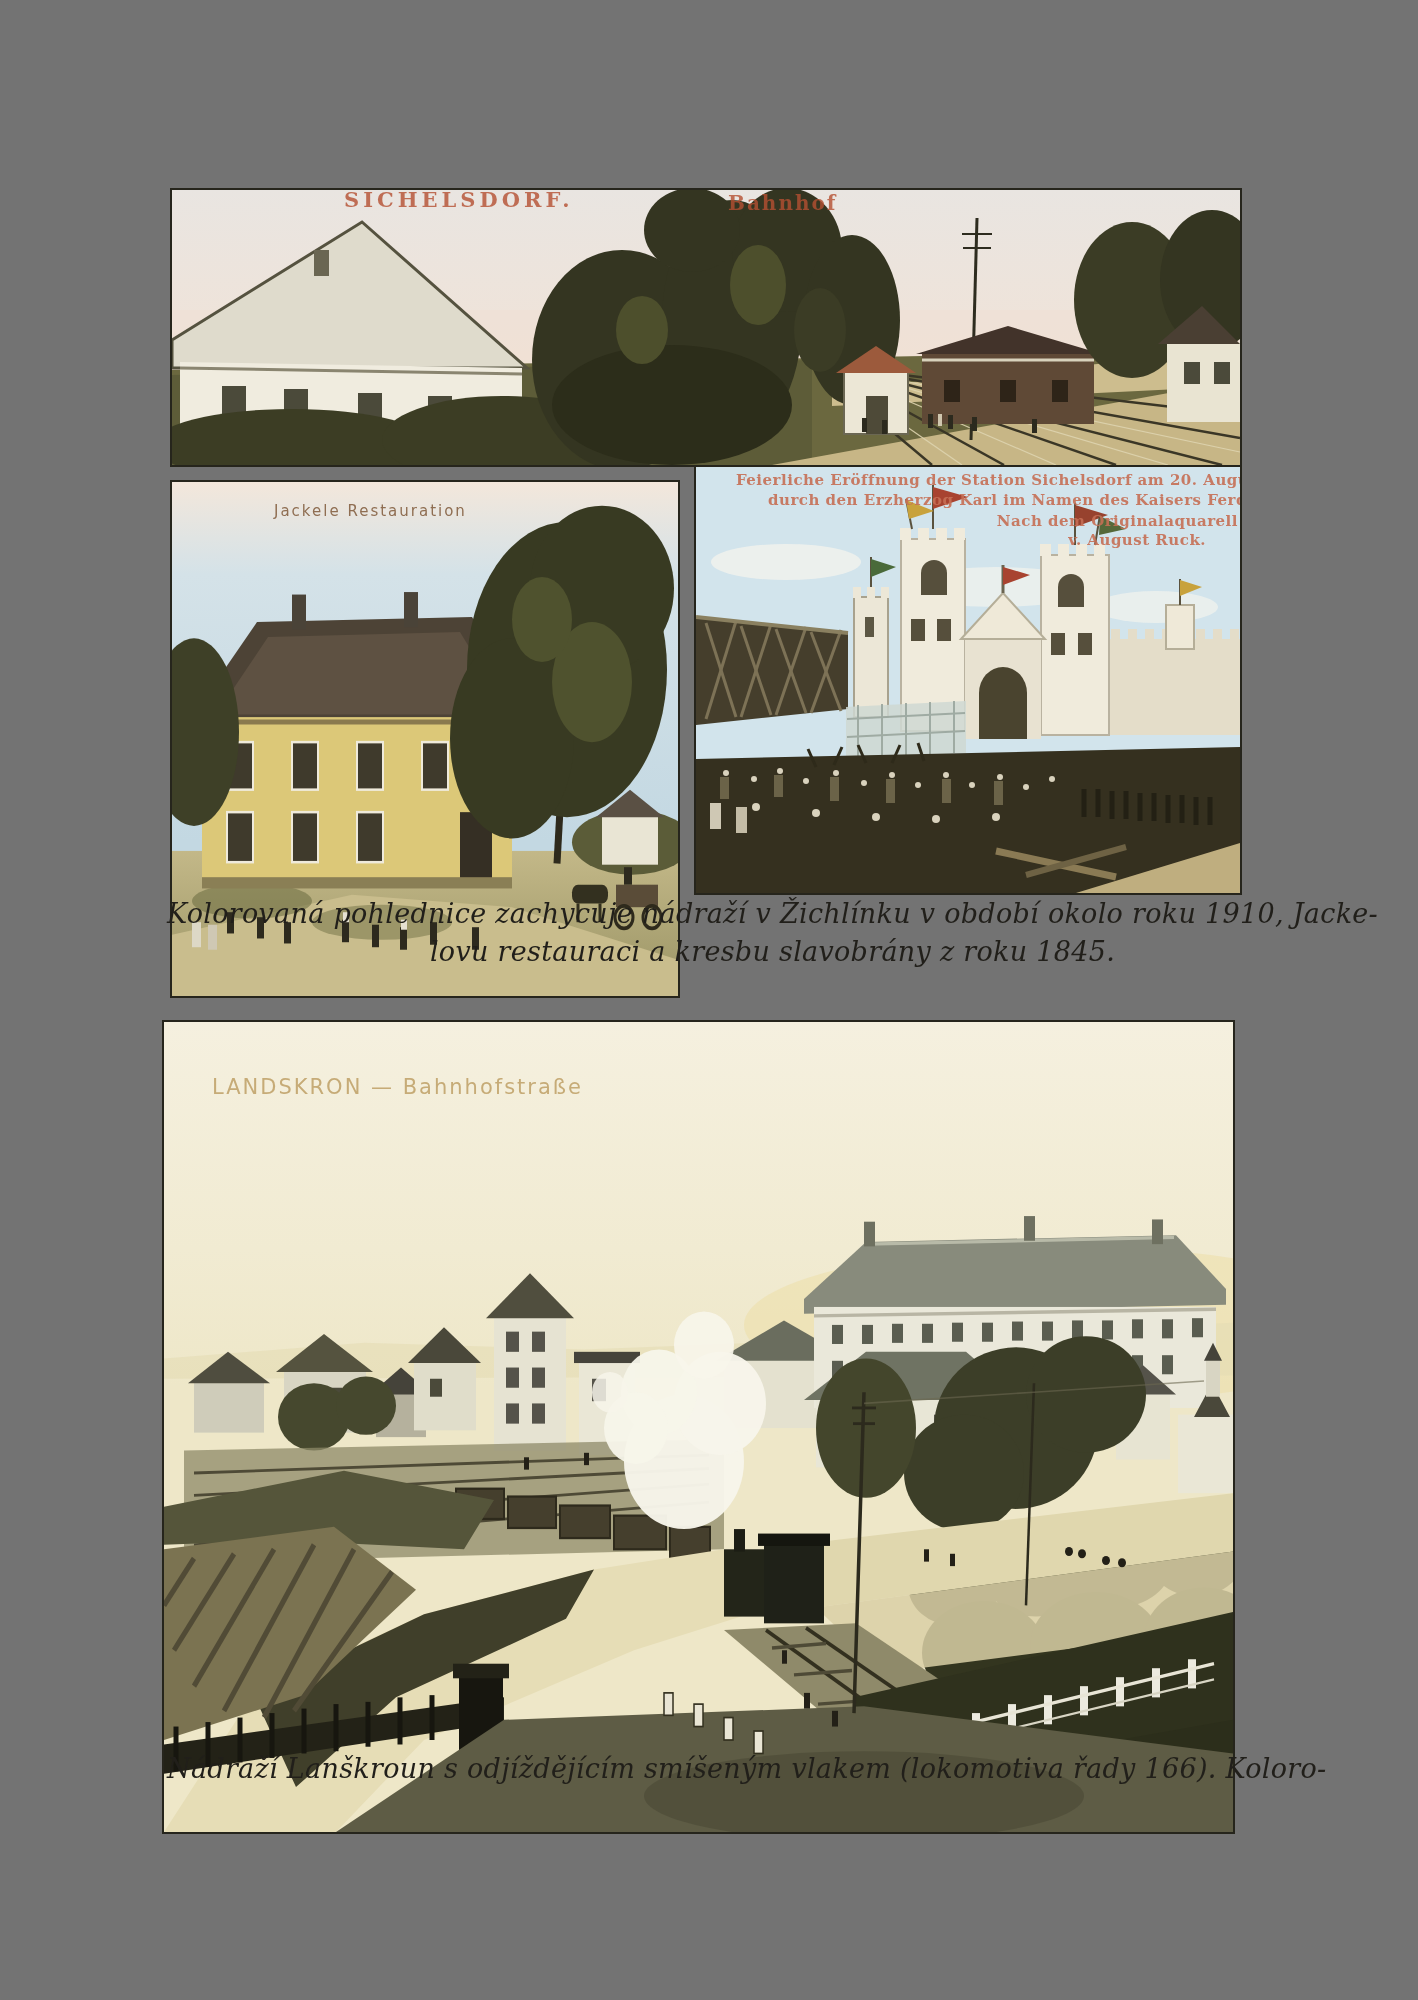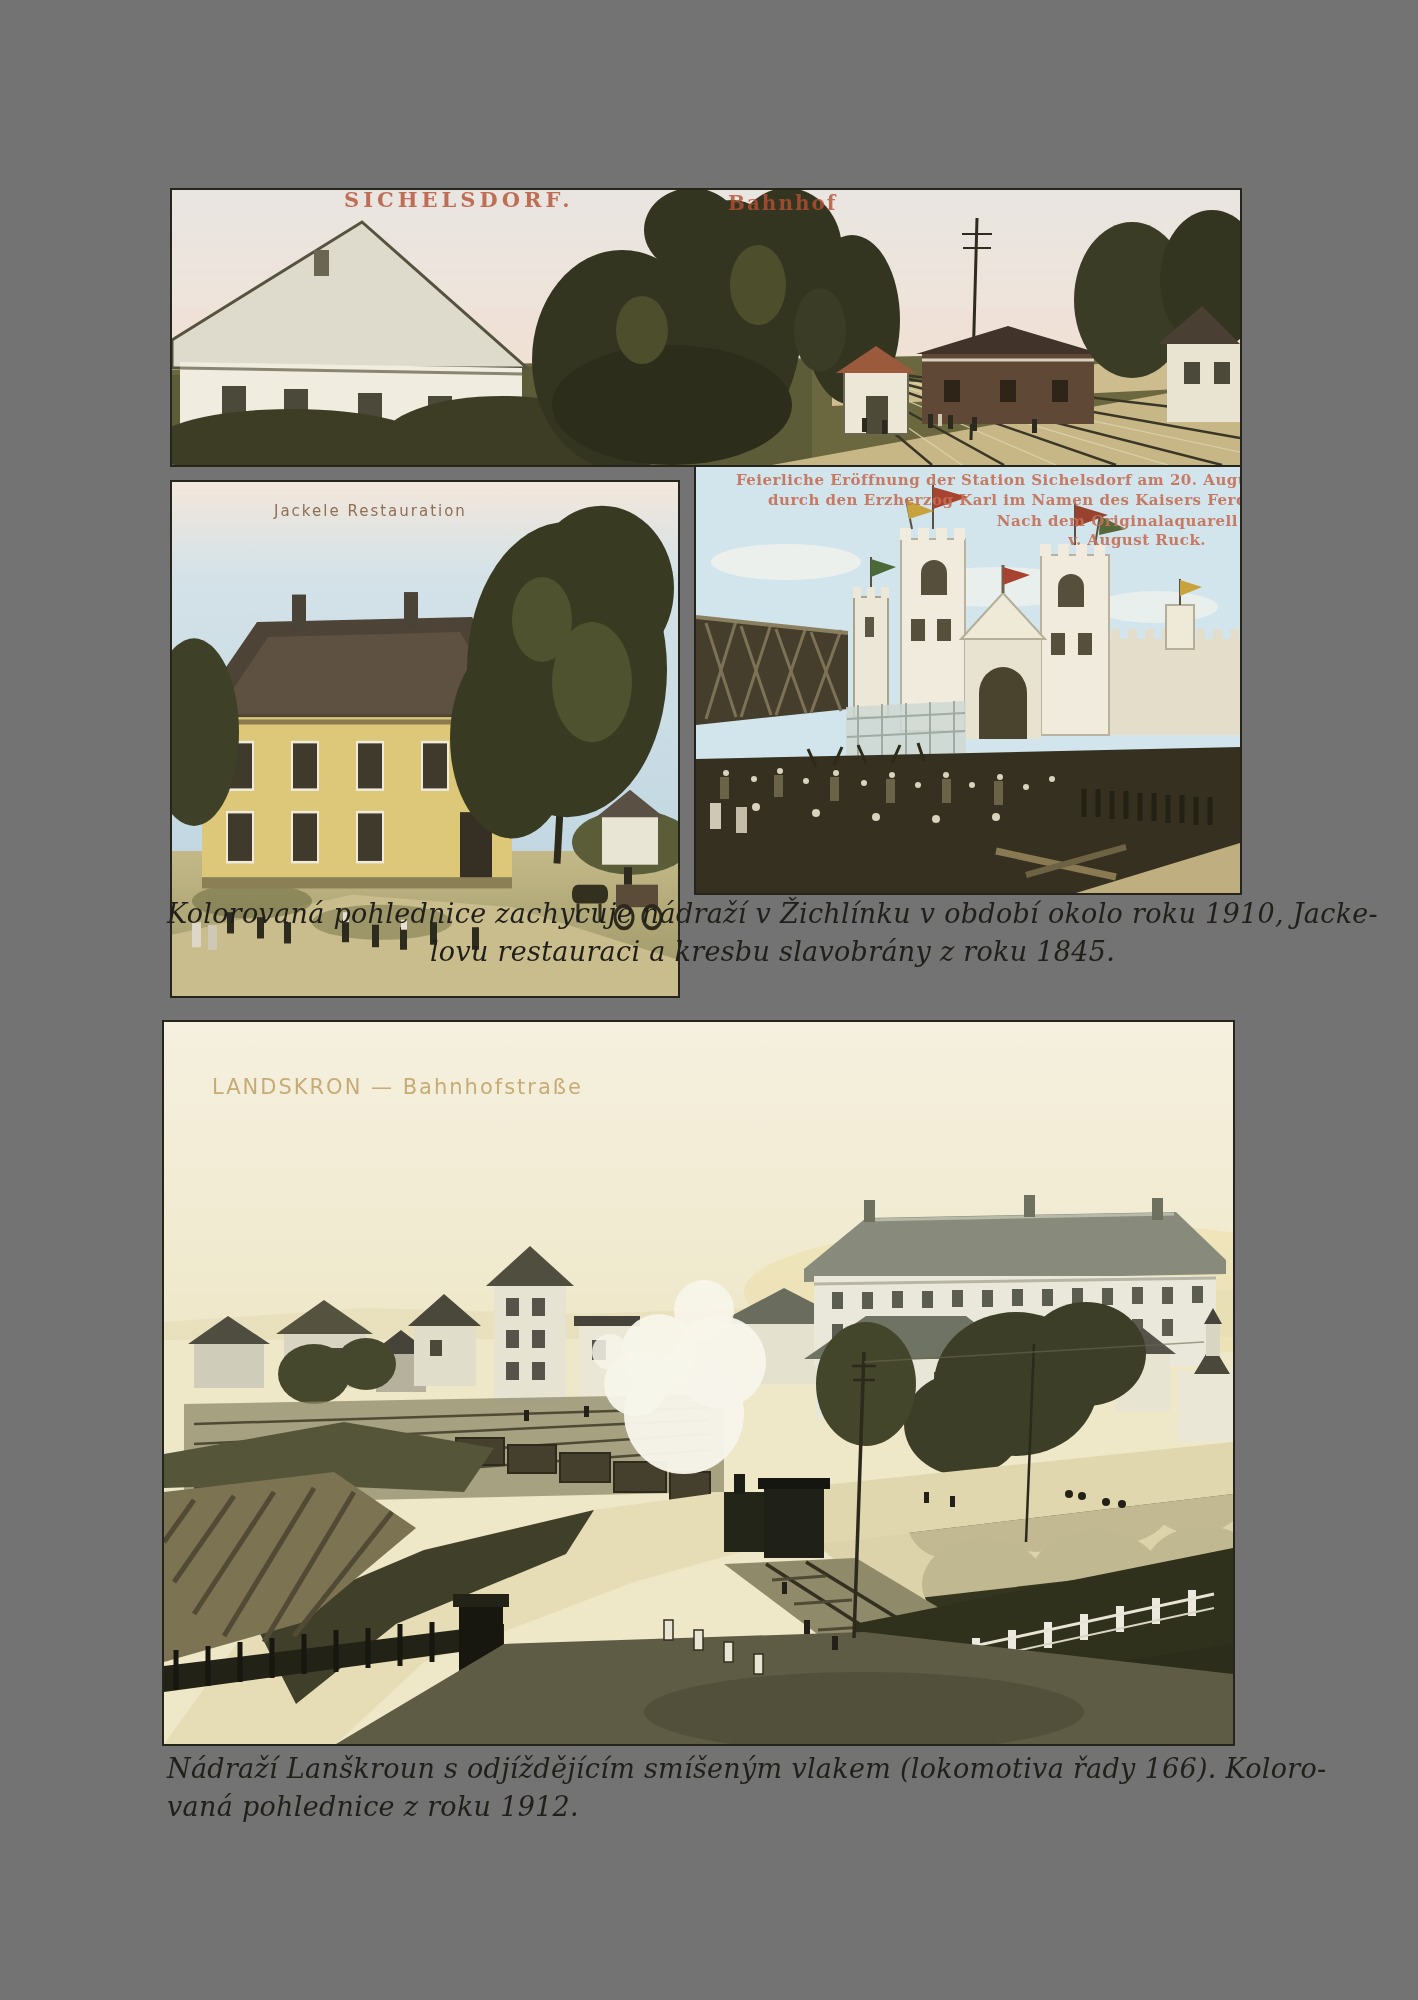--- a/index.html
+++ b/index.html
@@ -370,21 +370,21 @@
       <div class="overlay de-line de-3" style="color: rgb(198, 111, 85);">Nach dem Originalaquarell</div>
       <div class="overlay de-line de-4" style="color: rgb(198, 111, 85);">v. August Ruck.</div>
     </div>
   </div>
 
   <div class="caption cap1" style="color: rgb(33, 31, 26); text-align: center;">
     <div>Kolorovaná pohlednice zachycuje nádraží v Žichlínku v období okolo roku 1910, Jacke-</div>
     <div>lovu restauraci a kresbu slavobrány z roku 1845.</div>
   </div>
 
-  <div class="piece" style="left:162px;top:1020px;width:1073px;height:726px;">
+  <div class="piece" style="left:162px;top:1020px;width:1073px;height:814px;">
     <svg viewBox="0 0 1069 722" preserveAspectRatio="none">
       <defs>
         <linearGradient id="sky3" x1="0" y1="0" x2="0" y2="1">
           <stop offset="0" stop-color="#f5f0df"></stop>
             <stop offset=".28" stop-color="#f1ebd2"></stop>
           <stop offset=".45" stop-color="#eee7c8"></stop>
         </linearGradient>
       </defs>
       <rect x="0" y="0" width="1069" height="722" fill="url(#sky3)"></rect>
       <ellipse cx="900" cy="270" rx="320" ry="70" fill="#ecdfa8" opacity=".55"></ellipse>
@@ -628,16 +628,15 @@
           <rect x="786" y="474" width="5" height="11"></rect>
         <rect x="360" y="388" width="5" height="11"></rect>
           <rect x="420" y="384" width="5" height="11"></rect>
       </g>
     </svg>
     <div class="overlay lbl-landskron" style="color: rgb(191, 160, 102);">LANDSKRON — Bahnhofstraße</div>
   </div>
 
   <div class="caption cap2" style="color: rgb(33, 31, 26);">
     <div>Nádraží Lanškroun s odjíždějícím smíšeným vlakem (lokomotiva řady 166). Koloro-</div>
-    <div>vaná pohlednice z roku 1912.</div>
   </div>
 
 </div>
 
 </body></html>

